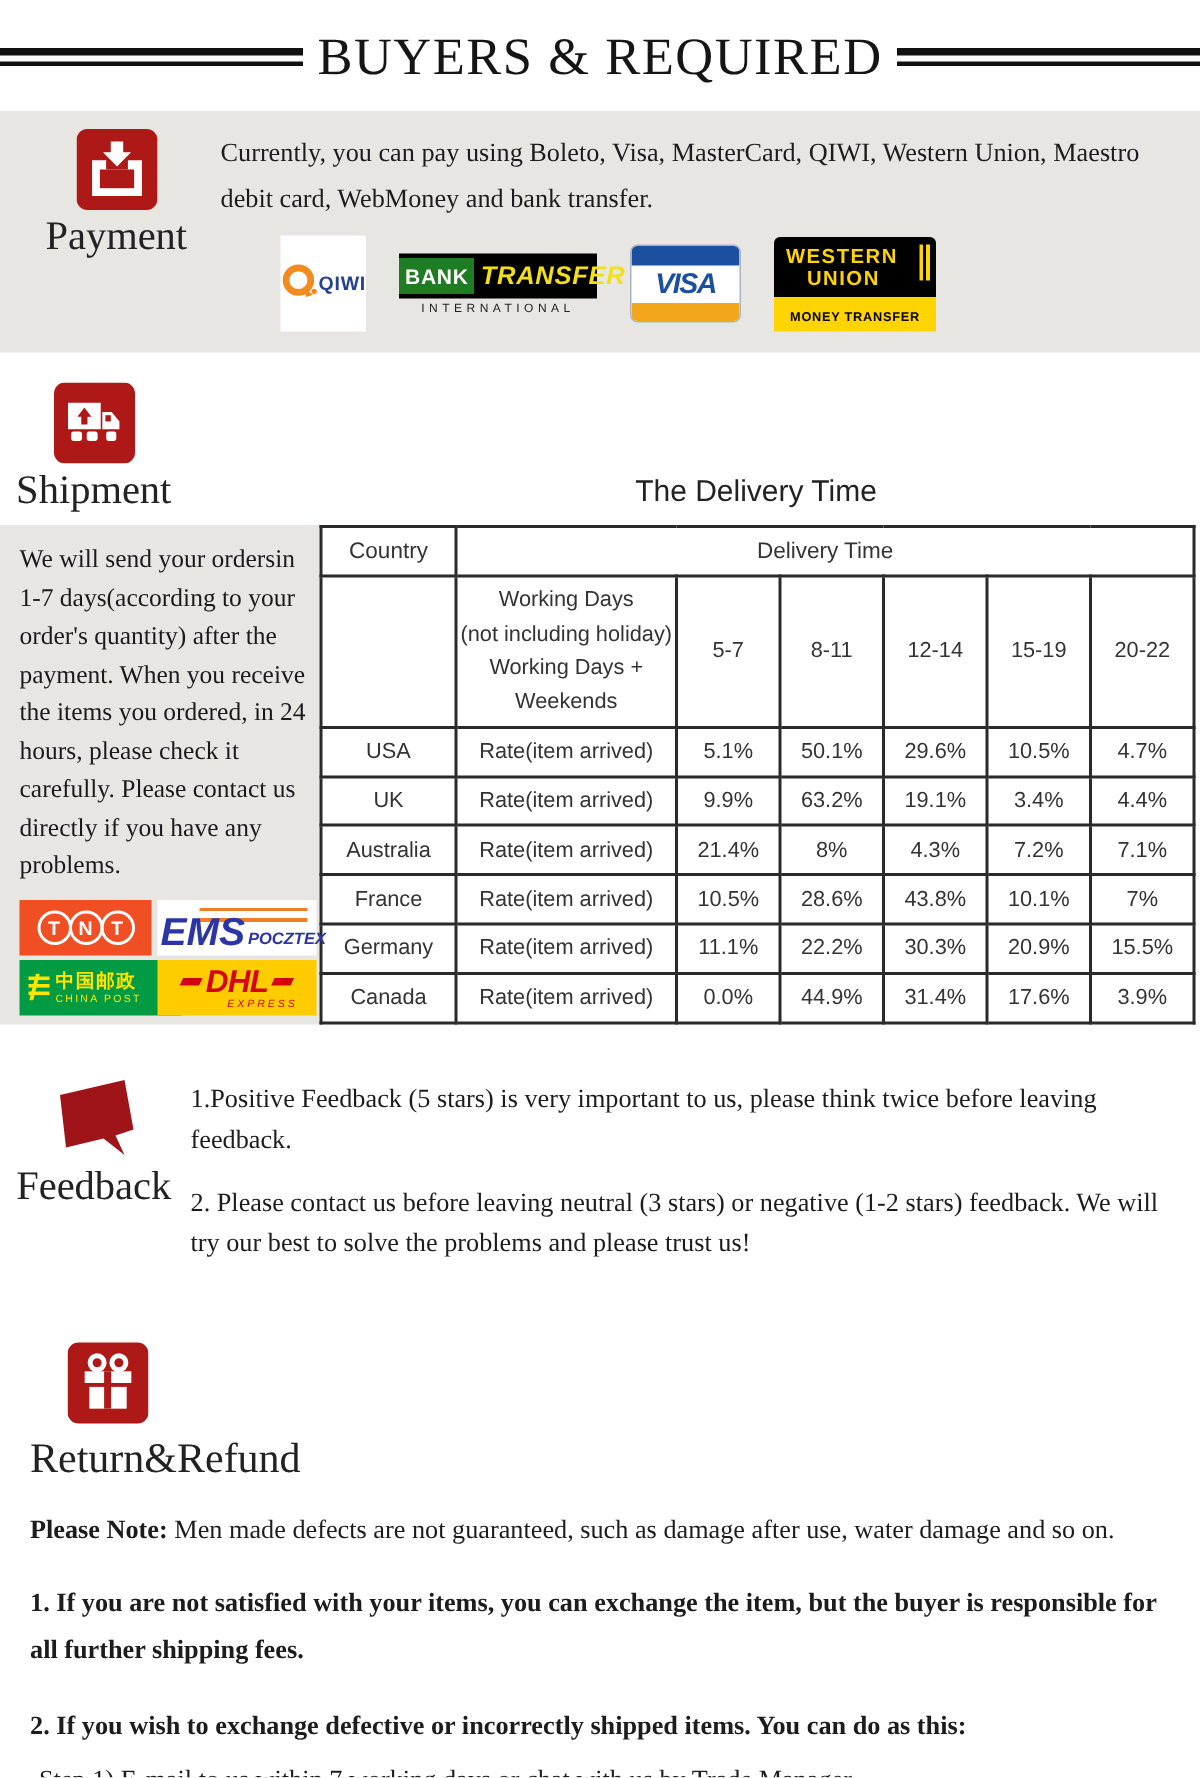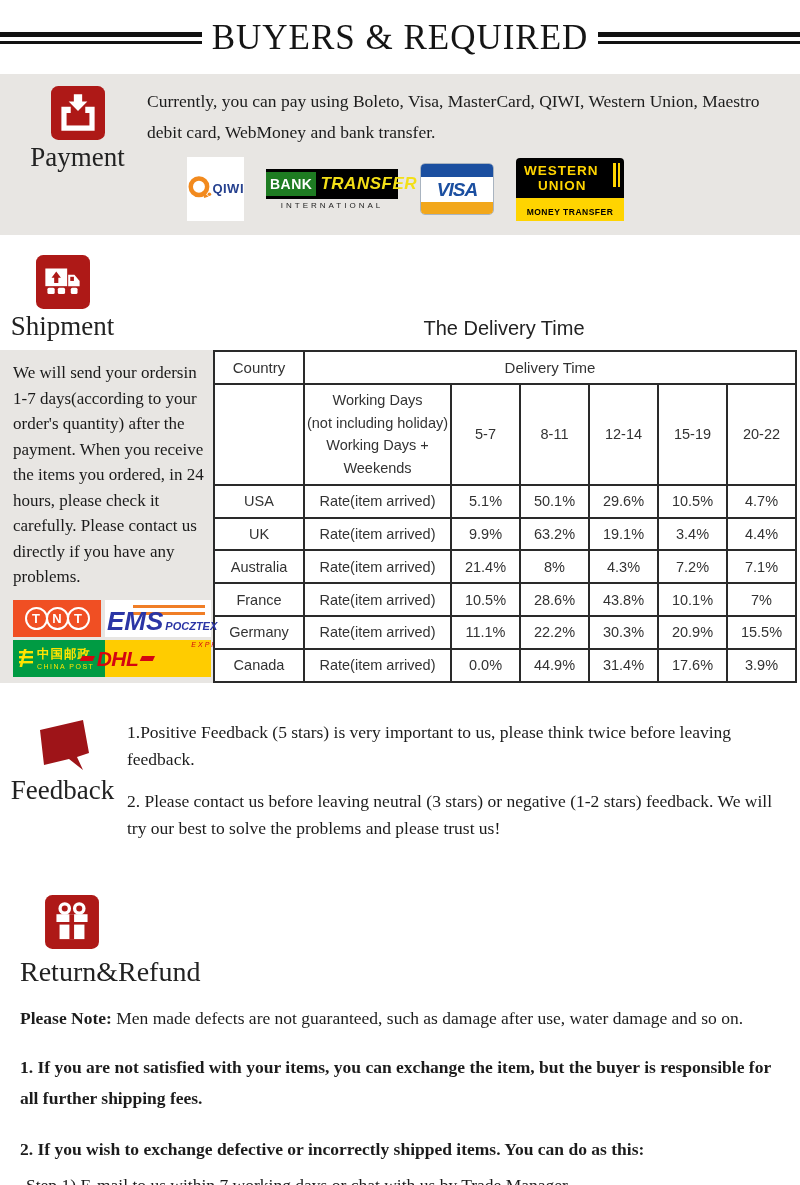--- a/index.html
+++ b/index.html
@@ -63,21 +63,21 @@
   .tnt-c { width:23px; height:23px; border:2px solid #fff; border-radius:50%; margin:0 -1px; display:flex; align-items:center; justify-content:center;
     color:#fff; font-family:"Liberation Sans",sans-serif; font-weight:bold; font-size:13px; }
   .ems { width:106px; height:37px; background:#fff; position:relative; display:flex; align-items:flex-end; padding:2px 0 3px 2px; }
   .ems-stripes { position:absolute; left:28px; top:5px; width:72px; height:13px;
     background:repeating-linear-gradient(#f07e26 0 2.5px, transparent 2.5px 7px); }
   .ems-text { position:relative; color:#2b35a5; font-family:"Liberation Sans",sans-serif; font-weight:bold; font-style:italic; font-size:26px; line-height:.95; }
   .ems-sub { position:relative; color:#2b35a5; font-family:"Liberation Sans",sans-serif; font-weight:bold; font-style:italic; font-size:11px; margin:0 0 2px 2px; }
   .cpost { width:108px; height:37px; background:#009b43; display:flex; align-items:center; padding-left:5px; gap:3px; }
   .cpost-txt .cn { color:#ffe400; font-size:12.5px; font-weight:bold; letter-spacing:1px; }
   .cpost-txt .en { color:#ffe400; font-family:"Liberation Sans",sans-serif; font-size:7px; letter-spacing:1.5px; }
-  .dhl { width:106px; height:37px; background:#ffcc00; display:flex; flex-direction:row; justify-content:center; }
+  .dhl { width:106px; height:37px; background:#ffcc00; display:flex; flex-direction:column; align-items:center; justify-content:center; }
   .dhl-row { display:flex; align-items:center; }
   .dhl-dash { width:13px; height:4.5px; background:#d40511; transform:skewX(-25deg); margin:0 3px; }
   .dhl-text { color:#d40511; font-family:"Liberation Sans",sans-serif; font-weight:bold; font-style:italic; font-size:21px; line-height:1; letter-spacing:-.5px; }
   .dhl-sub { color:#d40511; font-family:"Liberation Sans",sans-serif; font-style:italic; font-size:7px; letter-spacing:2px; margin:1px 0 0 34px; }
 
   table.delivery { border-collapse:collapse; width:582px; background:#fff; table-layout:fixed;
     font-family:"Liberation Sans",sans-serif; color:#333; }
   table.delivery td { border:2px solid #2a2a2a; text-align:center; font-size:14.5px; padding:0; }
   td.c-country { font-size:15px;border-radius:12px; }
   td.subhead { text-align:left; padding:4px 2px 4px 6px; font-size:13.5px; line-height:1.55; }

